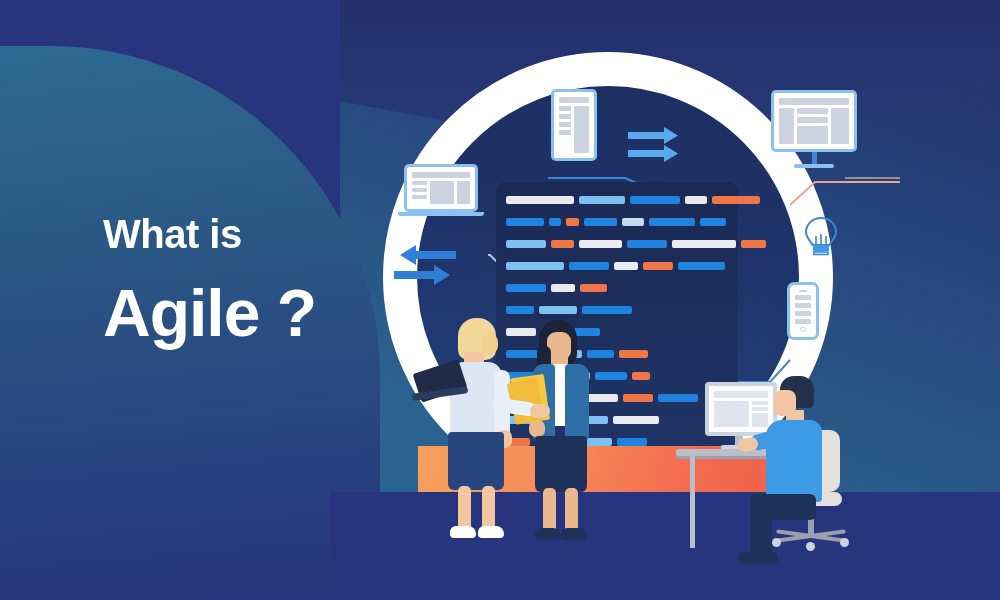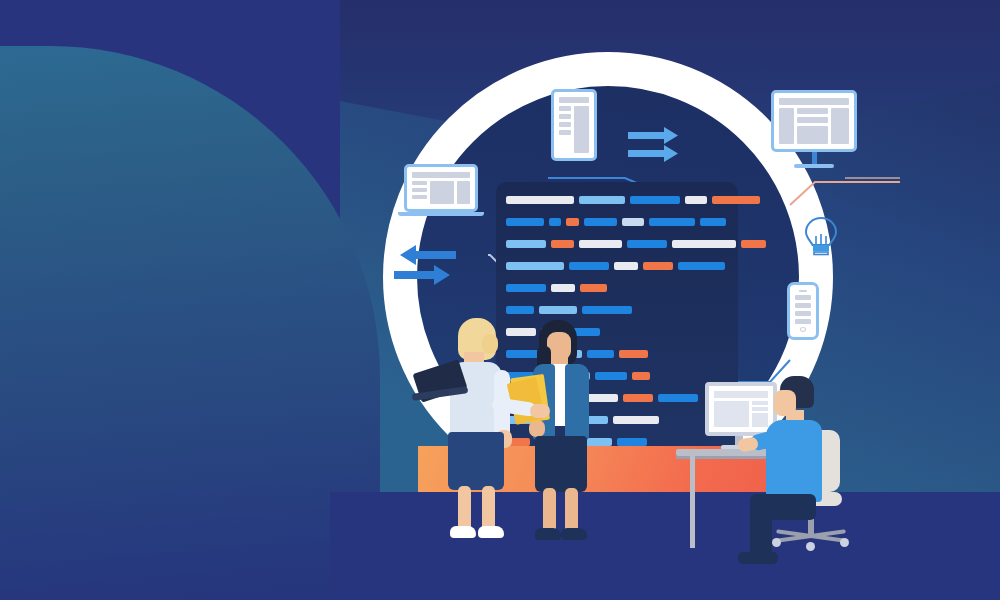--- a/index.html
+++ b/index.html
@@ -96,20 +96,24 @@
 <body>
 
 <div id="stage">
 
   <div class="bg-navy"></div>
   <div class="bg-right"></div>
   <div class="bg-right-dark"></div>
   <div class="bg-leftedge"></div>
   <div class="bg-rounded"></div>
 
+  <div class="headline">
+    <div class="h-small">What is</div>
+    <div class="h-big">Agile ?</div>
+  </div>
 
   <div class="ring-inner-fill"></div>
   <div class="ring"></div>
 
   <svg width="1000" height="600" style="position:absolute;left:0;top:0;pointer-events:none;">
     <polyline points="548,178 625,178 700,210" fill="none" stroke="#3d86d4" stroke-width="2"></polyline>
     <polyline points="488,255 490,255 565,330" fill="none" stroke="#b7c8dd" stroke-width="2"></polyline>
     <polyline points="790,205 815,182 900,182" fill="none" stroke="#e8a68e" stroke-width="2"></polyline>
     <polyline points="790,360 770,382 700,382" fill="none" stroke="#3d86d4" stroke-width="2"></polyline>
     <line x1="845" y1="178" x2="900" y2="178" stroke="#9a8f96" stroke-width="2"></line>

